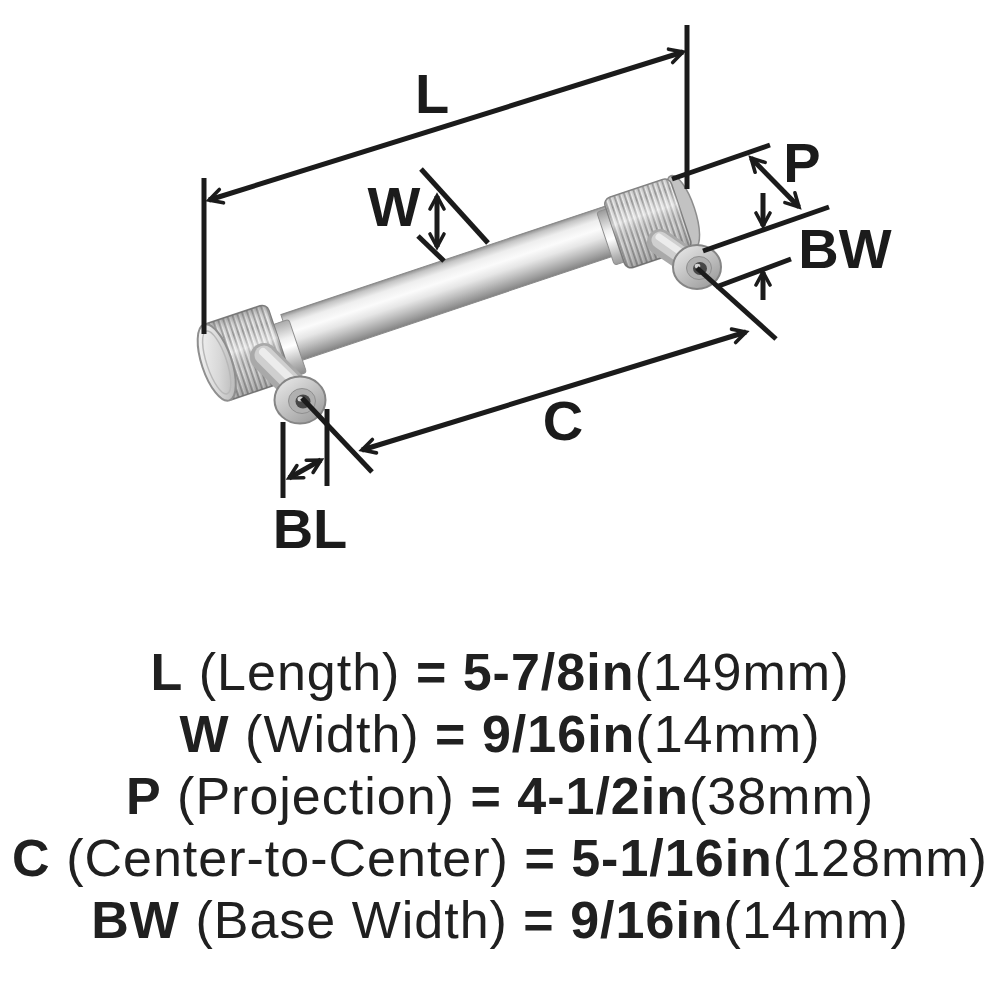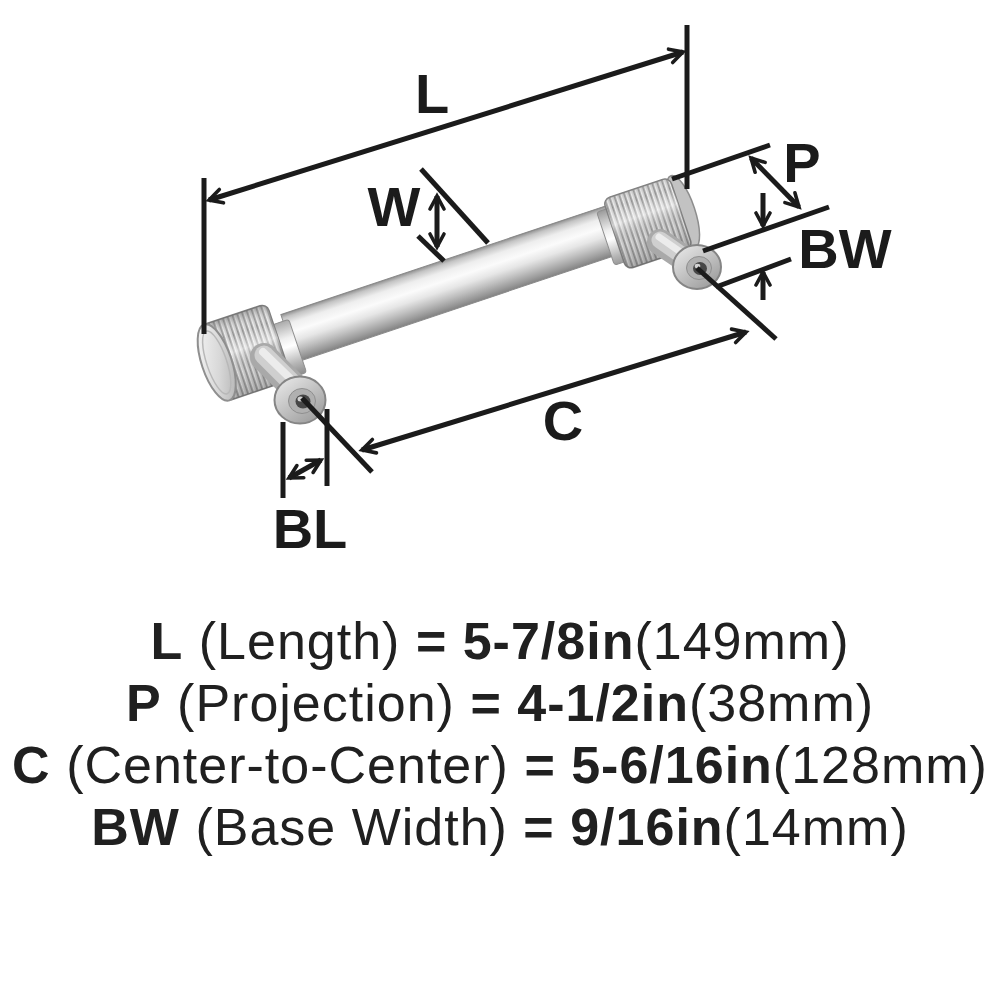--- a/index.html
+++ b/index.html
@@ -6,21 +6,21 @@
   .page{
     position:relative;
     width:1000px;height:1000px;
     background:#ffffff;
     overflow:hidden;
     font-family:"Liberation Sans", sans-serif;
   }
   .diagram-wrap{position:absolute;left:0;top:0;width:1000px;height:585px;}
   .specs{
     position:absolute;
-    left:0;top:610px;
+    left:0;top:641px;
     width:1000px;
     text-align:center;
     color:#202020;
     font-size:52px;
     line-height:62px;
     letter-spacing:1px;
     white-space:nowrap;
   }
   .specs .row{height:62px;}
   .specs .b{font-weight:700;}
@@ -163,18 +163,19 @@
         <text x="802" y="182">P</text>
         <text x="845" y="268">BW</text>
         <text x="563" y="440">C</text>
         <text x="310" y="548">BL</text>
       </g>
     </svg>
   </div>
 
   <div class="specs">
     <div class="row"><span class="b">L</span> <span class="r">(Length)</span> <span class="b">=</span> <span class="b">5-7/8in</span><span class="r">(149mm)</span></div>
+    <div class="row"><span class="b">W</span> <span class="r">(Width)</span> <span class="b">=</span> <span class="b">9/16in</span><span class="r">(14mm)</span></div>
     <div class="row"><span class="b">P</span> <span class="r">(Projection)</span> <span class="b">=</span> <span class="b">4-1/2in</span><span class="r">(38mm)</span></div>
-    <div class="row"><span class="b">C</span> <span class="r">(Center-to-Center)</span> <span class="b">=</span> <span class="b">5-6/16in</span><span class="r">(128mm)</span></div>
+    <div class="row"><span class="b">C</span> <span class="r">(Center-to-Center)</span> <span class="b">=</span> <span class="b">5-1/16in</span><span class="r">(128mm)</span></div>
     <div class="row"><span class="b">BW</span> <span class="r">(Base Width)</span> <span class="b">=</span> <span class="b">9/16in</span><span class="r">(14mm)</span></div>
   </div>
 
 </div>
 
 </body></html>

